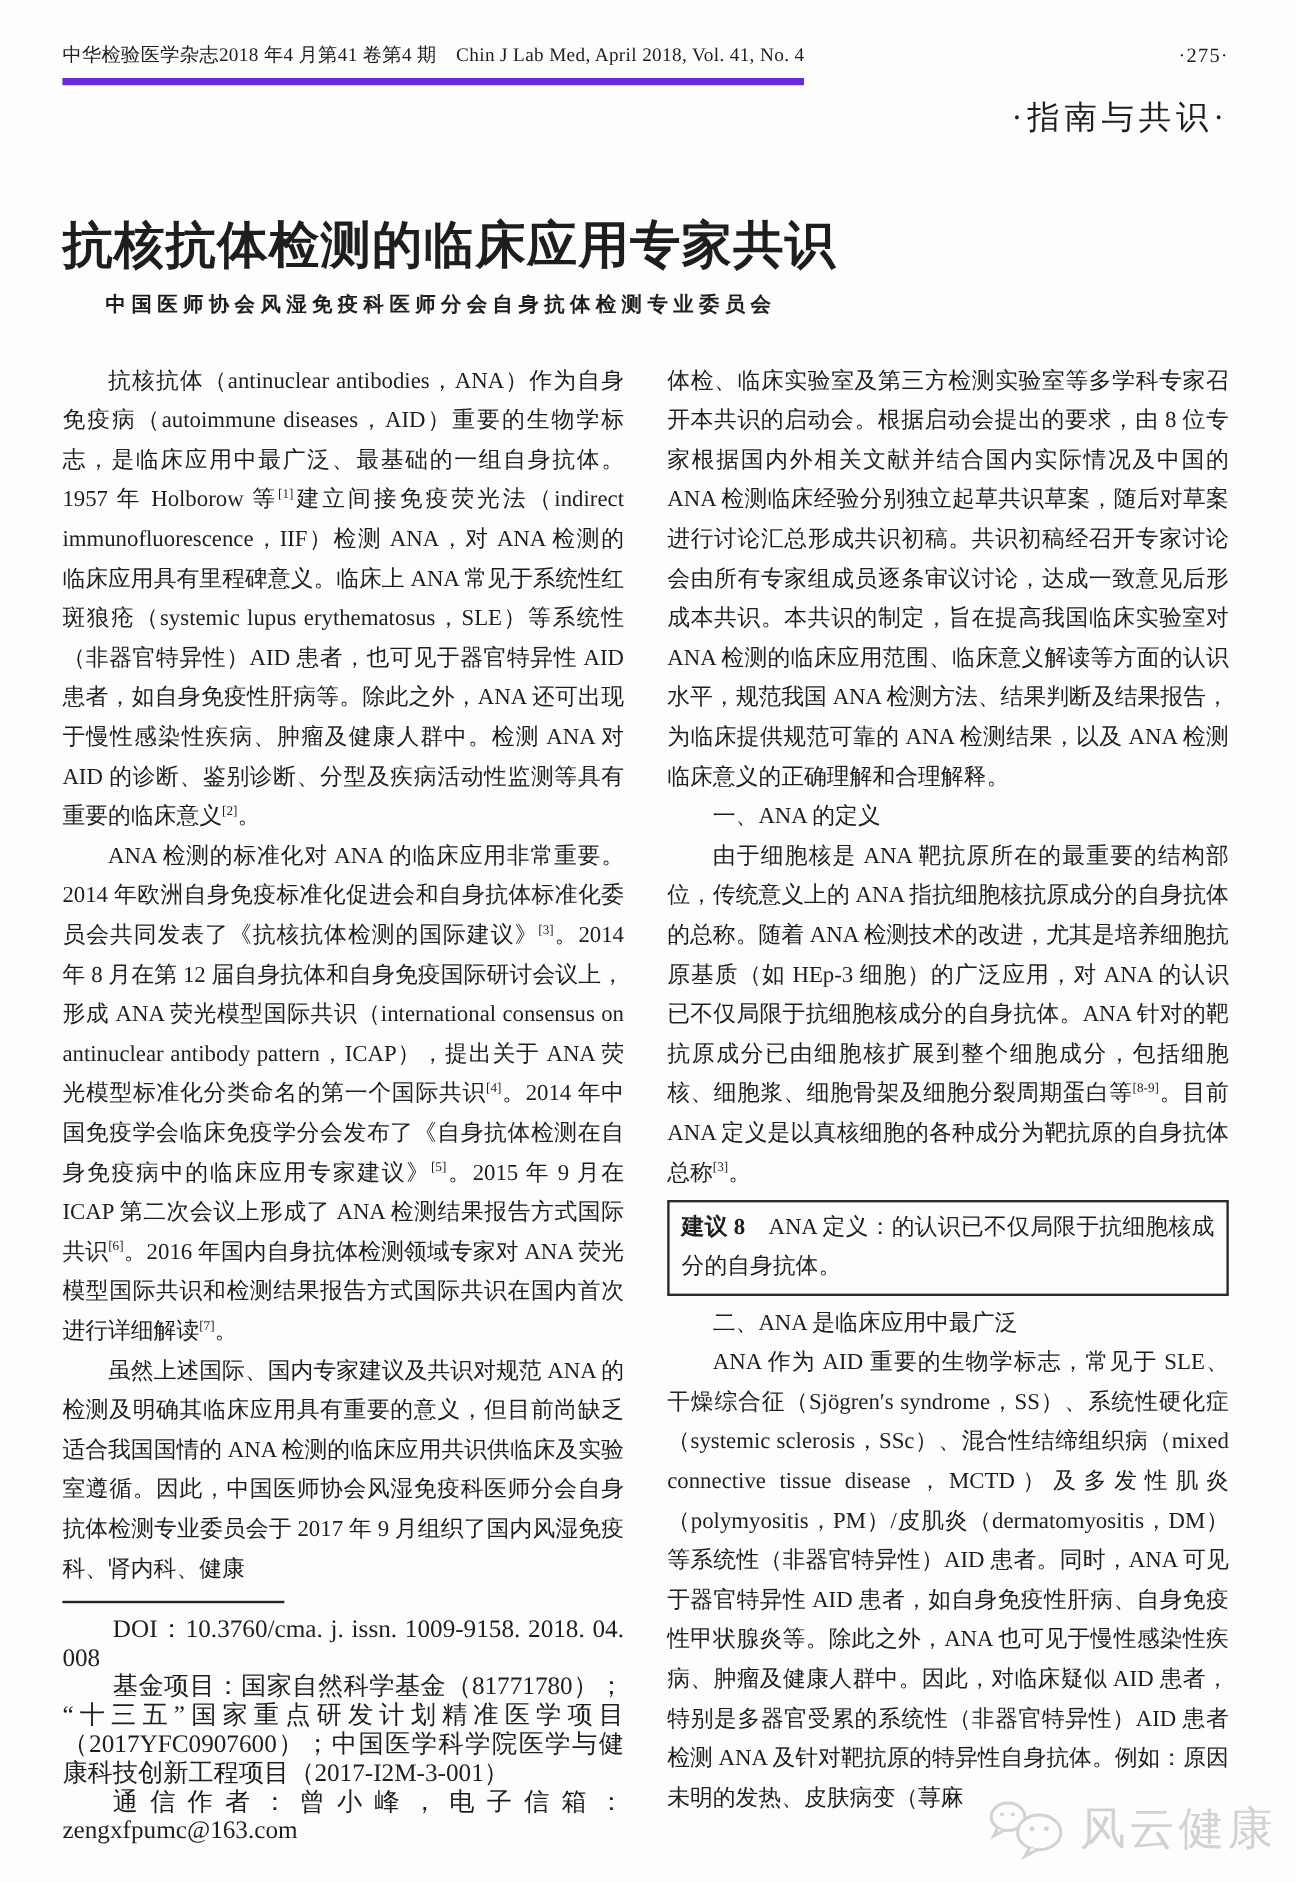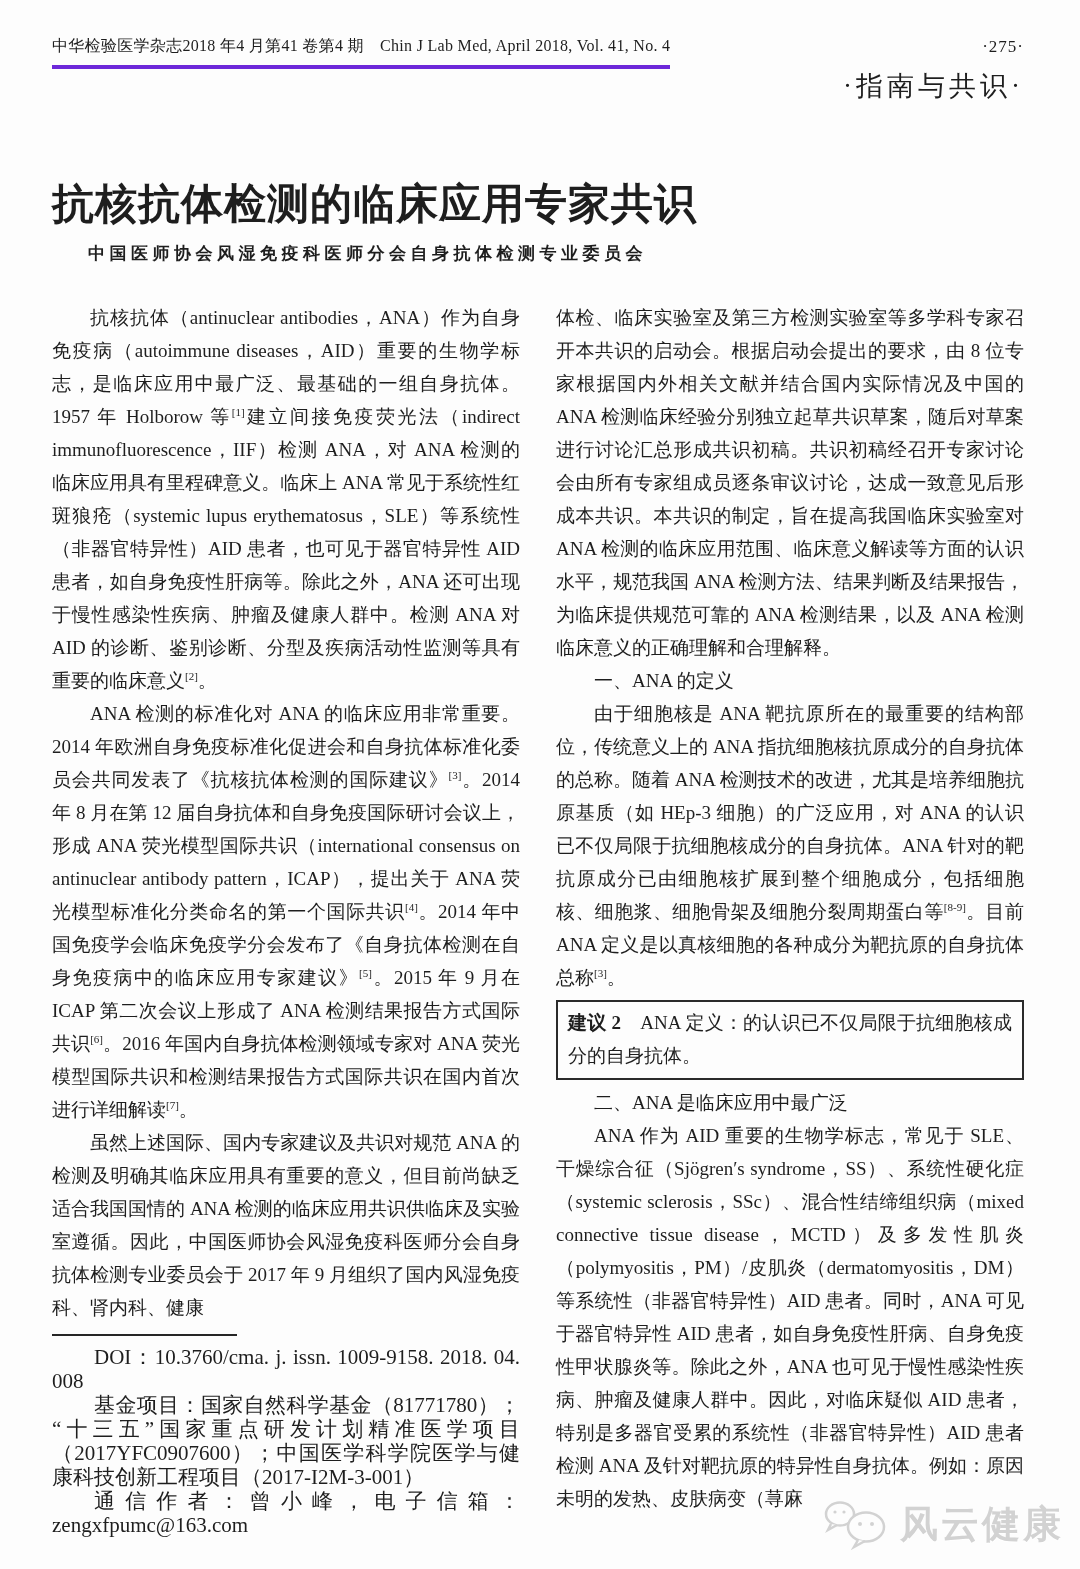--- a/index.html
+++ b/index.html
@@ -10,25 +10,25 @@
     color:#1e1e1e;
     -webkit-font-smoothing:antialiased;
   }
   
   .header-row {
     position:absolute; top:36px; left:52px; right:56px;
     display:flex; justify-content:space-between; align-items:flex-start;
   }
   .journal-line {
     font-size:16px; letter-spacing:0.3px;
-    border-bottom:4px solid #6d28d9; padding-bottom:8px;
+    border-bottom:6px solid #6d28d9; padding-bottom:8px;
   }
   .page-number { font-size:17px; letter-spacing:1px; padding-top:1px;margin-left:18px; }
   .section-label {
-    position:absolute; top:68px; right:56px;
+    position:absolute; top:80px; right:56px;
     font-size:27px; letter-spacing:4px;
   }
   
   .article-title {
     position:absolute; top:148px; left:52px;
     font-size:42px; font-weight:bold; letter-spacing:1px; white-space:nowrap;text-align:right;
   }
   .byline {
     position:absolute; top:242px; left:52px;
     font-size:17px; font-weight:bold; letter-spacing:4.5px; white-space:nowrap;margin-left:36px;
@@ -52,21 +52,21 @@
   .footnote-sep {
     width:185px; border:0; border-top:2px solid #262626;
     margin:10px 0 9px; 
   }
   .footnote { font-size:21px; line-height:24px; text-align:justify; }
   .footnote p { margin:0; text-indent:2em; }
   
   .watermark {
     position:absolute; right:16px; bottom:18px;
     display:flex; align-items:center; gap:8px;
-    color:#d2d2d2; font-size:38px; font-weight:bold; letter-spacing:3px;
+    color:#d2d2d2; font-size:38px; font-weight:normal; letter-spacing:3px;
     text-shadow:0 1px 0 #ffffff;
     user-select:none;
   }
   .watermark svg { display:block; }
 </style>
 </head>
 <body>
 
 <div class="page">
 
@@ -91,21 +91,21 @@
         <p>DOI：10.3760/cma. j. issn. 1009-9158. 2018. 04. 008</p>
         <p>基金项目：国家自然科学基金（81771780）；“十三五”国家重点研发计划精准医学项目（2017YFC0907600）；中国医学科学院医学与健康科技创新工程项目（2017-I2M-3-001）</p>
         <p>通信作者：曾小峰，电子信箱：zengxfpumc@163.com</p>
       </div>
     </div>
 
     <div class="col">
       <p class="noindent"><span>体检、临床实验室及第三方检测实验室等多学科专家召开本共识的启动会。根据启动会提出的要求，由 8 位专家根据国内外相关文献并结合国内实际情况及中国的 ANA 检测临床经验分别独立起草共识草案，随后对草案进行讨论汇总形成共识初稿。共识初稿经召开专家讨论会由所有专家组成员逐条审议讨论，达成一致意见后形成本共识。本共识的制定，旨在提高我国临床实验室对 ANA 检测的临床应用范围、临床意义解读等方面的认识水平，规范我国 ANA 检测方法、结果判断及结果报告，为临床提供规范可靠的 ANA 检测结果，以及 ANA 检测临床意义的正确理解和合理解释。</span></p>
       <p class="heading">一、ANA 的定义</p>
       <p><span>由于细胞核是 ANA 靶抗原所在的最重要的结构部位，传统意义上的 ANA 指抗细胞核抗原成分的自身抗体的总称。随着 ANA 检测技术的改进，尤其是培养细胞抗原基质（如 HEp-3 细胞）的广泛应用，对 ANA 的认识已不仅局限于抗细胞核成分的自身抗体。ANA 针对的靶抗原成分已由细胞核扩展到整个细胞成分，包括细胞核、细胞浆、细胞骨架及细胞分裂周期蛋白等</span><sup>[8-9]</sup><span>。目前 ANA 定义是以真核细胞的各种成分为靶抗原的自身抗体总称</span><sup>[3]</sup><span>。</span></p>
-      <div class="advice-box"><b>建议 2</b><span>　ANA 定义：的认识已不仅局限于抗细胞核成分的自身抗体。</span></div>
+      <div class="advice-box"><b>建议 8</b><span>　ANA 定义：的认识已不仅局限于抗细胞核成分的自身抗体。</span></div>
       <p class="heading">二、ANA 是临床应用中最广泛</p>
       <p><span>ANA 作为 AID 重要的生物学标志，常见于 SLE、干燥综合征（Sjögren′s syndrome，SS）、系统性硬化症（systemic sclerosis，SSc）、混合性结缔组织病（mixed connective tissue disease，MCTD）及多发性肌炎（polymyositis，PM）/皮肌炎（dermatomyositis，DM）等系统性（非器官特异性）AID 患者。同时，ANA 可见于器官特异性 AID 患者，如自身免疫性肝病、自身免疫性甲状腺炎等。除此之外，ANA 也可见于慢性感染性疾病、肿瘤及健康人群中。因此，对临床疑似 AID 患者，特别是多器官受累的系统性（非器官特异性）AID 患者检测 ANA 及针对靶抗原的特异性自身抗体。例如：原因未明的发热、皮肤病变（荨麻</span></p>
     </div>
 
   </div>
 
   <div class="watermark">
     <span>
       <svg width="72" height="54" viewBox="0 0 72 54" fill="none" stroke="#d2d2d2" stroke-width="2.5">
 

